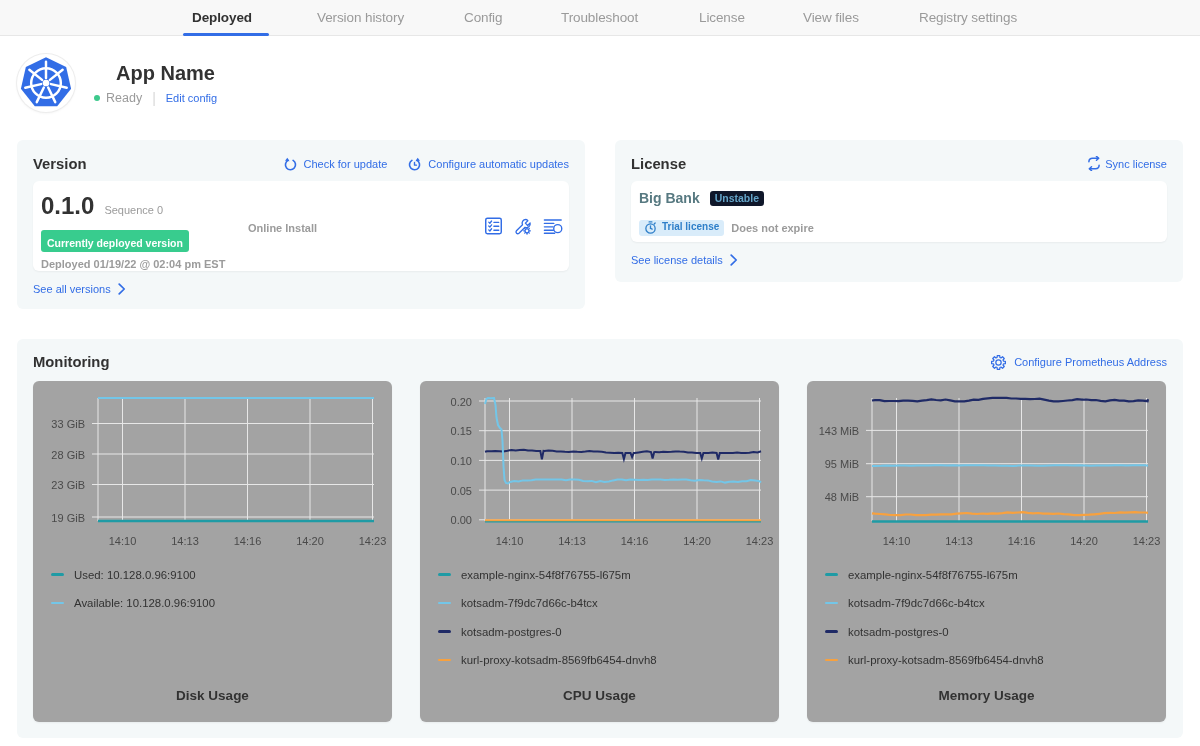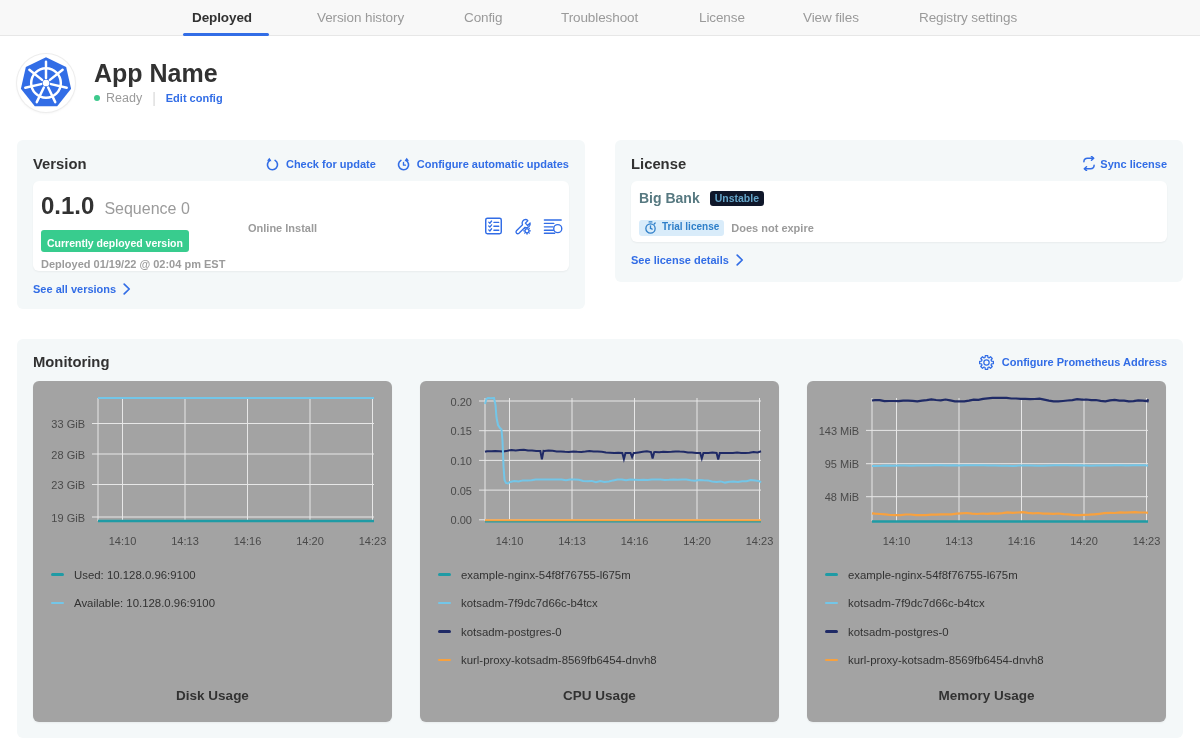--- a/index.html
+++ b/index.html
@@ -5,38 +5,38 @@
 * { margin:0; padding:0; box-sizing:border-box; }
 html,body { width:1200px; height:746px; background:#fff; font-family:"Liberation Sans", sans-serif; overflow:hidden; }
 .nav { height:36px; background:#f8f8f8; border-bottom:1px solid #e7e7e7; position:relative; }
 .nav .tab { position:absolute; top:0; height:35px; line-height:35px; font-size:13.5px; letter-spacing:-0.1px; color:#9a9a9a; white-space:nowrap; }
 .nav .tab.active { color:#323232; font-weight:bold; }
 .nav .underline { position:absolute; left:183px; top:33px; width:86px; height:3px; background:#326de6; border-radius:2px; }
 .content { padding:0 17px; }
 .apphead { margin-top:18px; display:flex; align-items:flex-start; }
 .appicon { width:58px; height:58px; border-radius:50%; background:#fff; box-shadow:0 0 0 1px #ededed, 0 1px 3px rgba(0,0,0,.07); display:flex; align-items:center; justify-content:center; }
 .apptitleblock { margin-left:19px; padding-top:3px; }
-h1 { font-size:25px; line-height:33px; font-weight:bold; color:#323232; }
+h1 { font-size:20px; line-height:33px; font-weight:bold; color:#323232;margin-left:22px; }
 .appstatus { display:flex; align-items:center; font-size:12.5px; color:#9b9b9b; }
 .dot { width:6px; height:6px; border-radius:50%; background:#3dc98c; margin-right:6px; }
 .sep { color:#d8d8d8; margin:0 10px; font-size:14px; }
-.bluelink { color:#326de6; font-weight:bold; font-size:11px; text-decoration:none; display:inline-flex; align-items:center; }
+.bluelink { color:#326de6; font-weight:normal; font-size:11px; text-decoration:none; display:inline-flex; align-items:center; }
 .row2 { display:flex; margin-top:28px; }
 .card { background:#f4f8f9; border-radius:6px; }
 .vcard { width:568px; height:169px; padding:12px 16px 0; margin-right:30px; }
 .lcard { width:568px; height:142px; padding:12px 16px 0; }
 .cardhead { display:flex; align-items:center; justify-content:space-between; height:23px; }
 .cardhead h2 { font-size:14.8px; font-weight:bold; color:#323232; }
 .headlinks { display:flex; align-items:flex-start; }
 .innercard { background:#fff; border-radius:6px; box-shadow:0 1px 2px rgba(0,0,0,.05); }
 .vinner { margin-top:6px; height:90px; display:flex; align-items:center; position:relative; padding:0 8px; }
 .vleft { width:207px; align-self:flex-start; padding-top:12px; }
 .vrow1 { display:flex; align-items:baseline; }
 .vnum { font-size:24px; line-height:26px; font-weight:bold; color:#323232; }
-.vseq { font-size:16px; color:#9b9b9b; margin-left:10px; }
+.vseq { font-size:11px; color:#9b9b9b; margin-left:10px; }
 .vbadge { display:inline-block; background:#38cc8e; color:#fff; font-size:10.5px; line-height:11px; font-weight:bold; border-radius:3px; padding:8px 6px 3px; margin-top:10.5px; }
 .vdep { font-size:11px; color:#9b9b9b; font-weight:bold; margin-top:6px; white-space:nowrap; }
 .vmid { font-size:11px; color:#9b9b9b; font-weight:bold; white-space:nowrap; margin-top:3.5px; }
 .vicons { position:absolute; right:6.5px; top:50%; transform:translateY(-50%); display:flex; align-items:center; }
 .vicons svg { margin-left:11px; }
 .seelink { margin-top:12px; display:flex; align-items:center; } .seelink .bluelink { font-size:11px; }
 .linner { margin-top:6px; height:61px; padding:0 8px; }
 .lrow1 { display:flex; align-items:center; padding-top:9px; }
 .lname { font-size:14px; line-height:16px; font-weight:bold; color:#577981; }
 .ltag { margin-left:10px; background:#0f172a; color:#64a4c8; font-size:10.5px; line-height:12px; font-weight:bold; border-radius:3px; padding:1px 5px 2px; }

